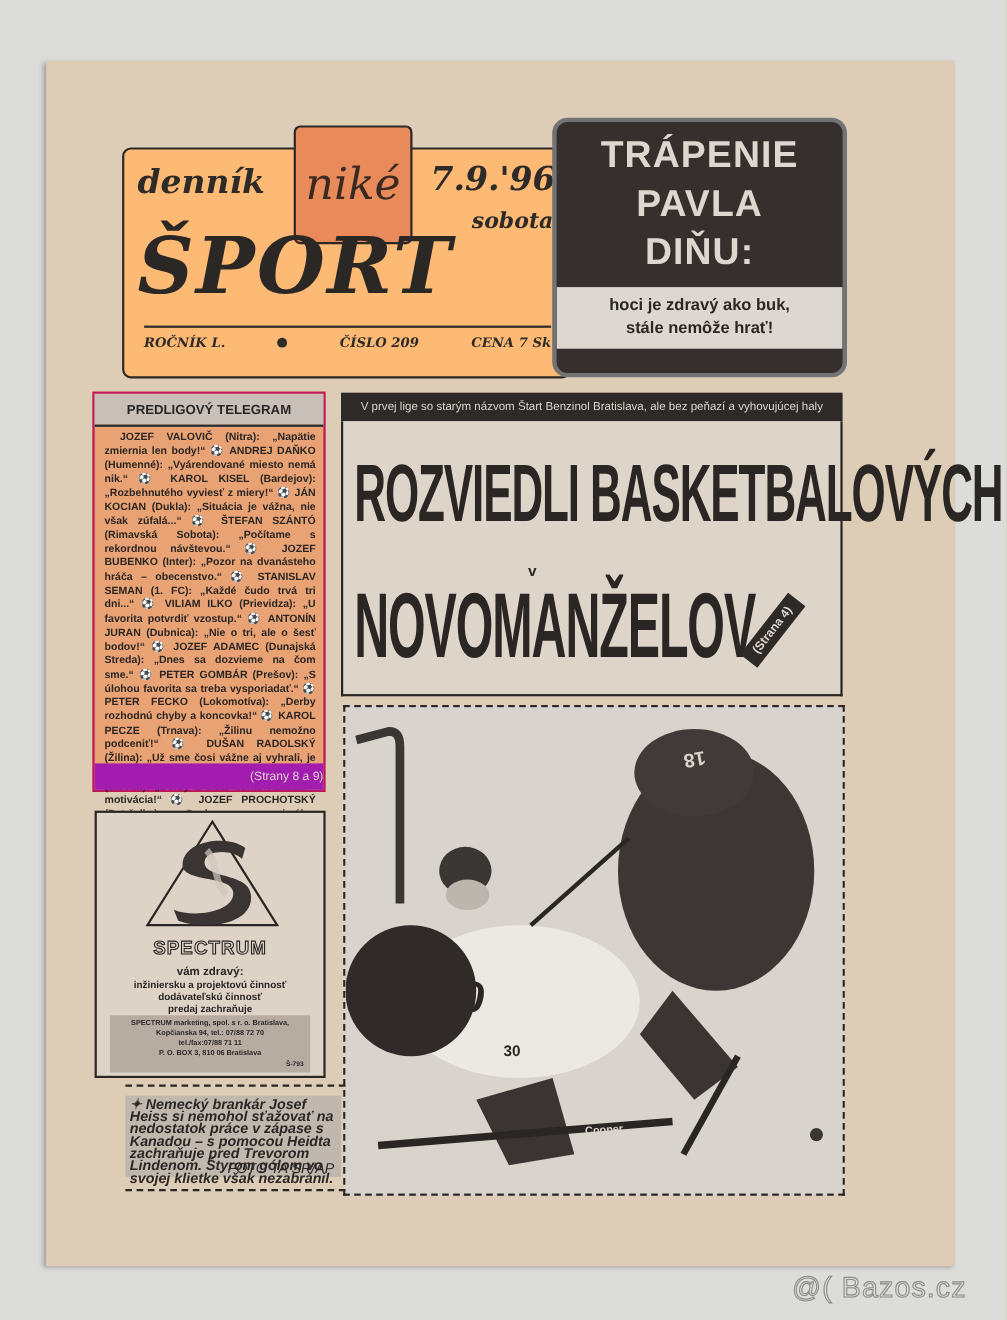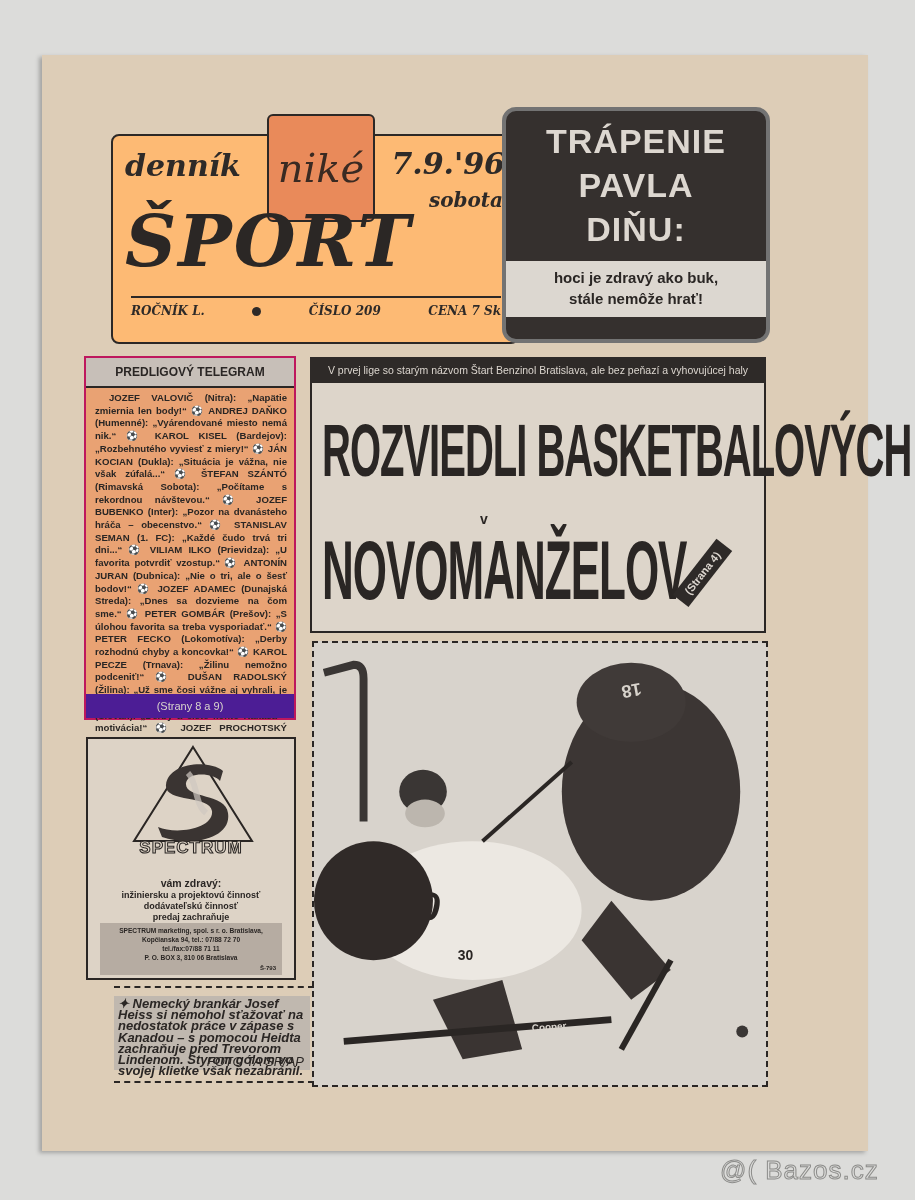--- a/index.html
+++ b/index.html
@@ -76,32 +76,32 @@
   .tg-title {
     height: 30px; background: #c7bfb8; border-bottom: 2px solid #2a2624;
     text-align: center; font-weight: bold; font-size: 12px; line-height: 28px; color: #2a2624;
   }
   .tg-body {
     padding: 4px 7px 0 9px; font-size: 9.6px; line-height: 12.7px; color: #2a2624;
     font-weight: bold; text-align: justify; text-indent: 14px;
   }
   .tg-sep { font-weight: normal; }
   .tg-foot {
-    position: absolute; left: 0; right: 0; bottom: 0; height: 24px; background: #4c1d95;
-    color: #d9d3cc; text-align: center; font-size: 11px; line-height: 24px;
+    position: absolute; left: 0; right: 0; bottom: 0; height: 24px; background: #a21caf;
+    color: #d9d3cc; text-align: right; font-size: 11px; line-height: 24px;
   }
 
   
   .ad {
     position: absolute; left: 86px; top: 737px; width: 210px; height: 243px;
     border: 2px solid #2a2624; background: #ddd3c6;
   }
   .ad-logo { position: absolute; left: 40px; top: 4px; width: 130px; height: 110px; }
   .ad-brand {
-    position: absolute; left: 0; right: 0; top: 99px; text-align: center;
+    position: absolute; left: 0; right: 0; top: 113px; text-align: center;
     font-size: 17px; font-weight: bold; letter-spacing: 1px; color: #ddd3c6;
     -webkit-text-stroke: 1px #2a2624;
   }
   .ad-offer { position: absolute; left: 0; right: 0; top: 138px; text-align: center; font-weight: bold; color: #2a2624; }
   .ad-offer .l1 { font-size: 10.5px; line-height: 13px; }
   .ad-offer .l2 { font-size: 9px; line-height: 11px; }
   .ad-contact {
     position: absolute; left: 12px; right: 12px; top: 184px; height: 52px; background: #b6aca2;
     text-align: center; font-size: 6.6px; line-height: 9px; color: #2a2624; padding-top: 3px; font-weight: bold;
   }

